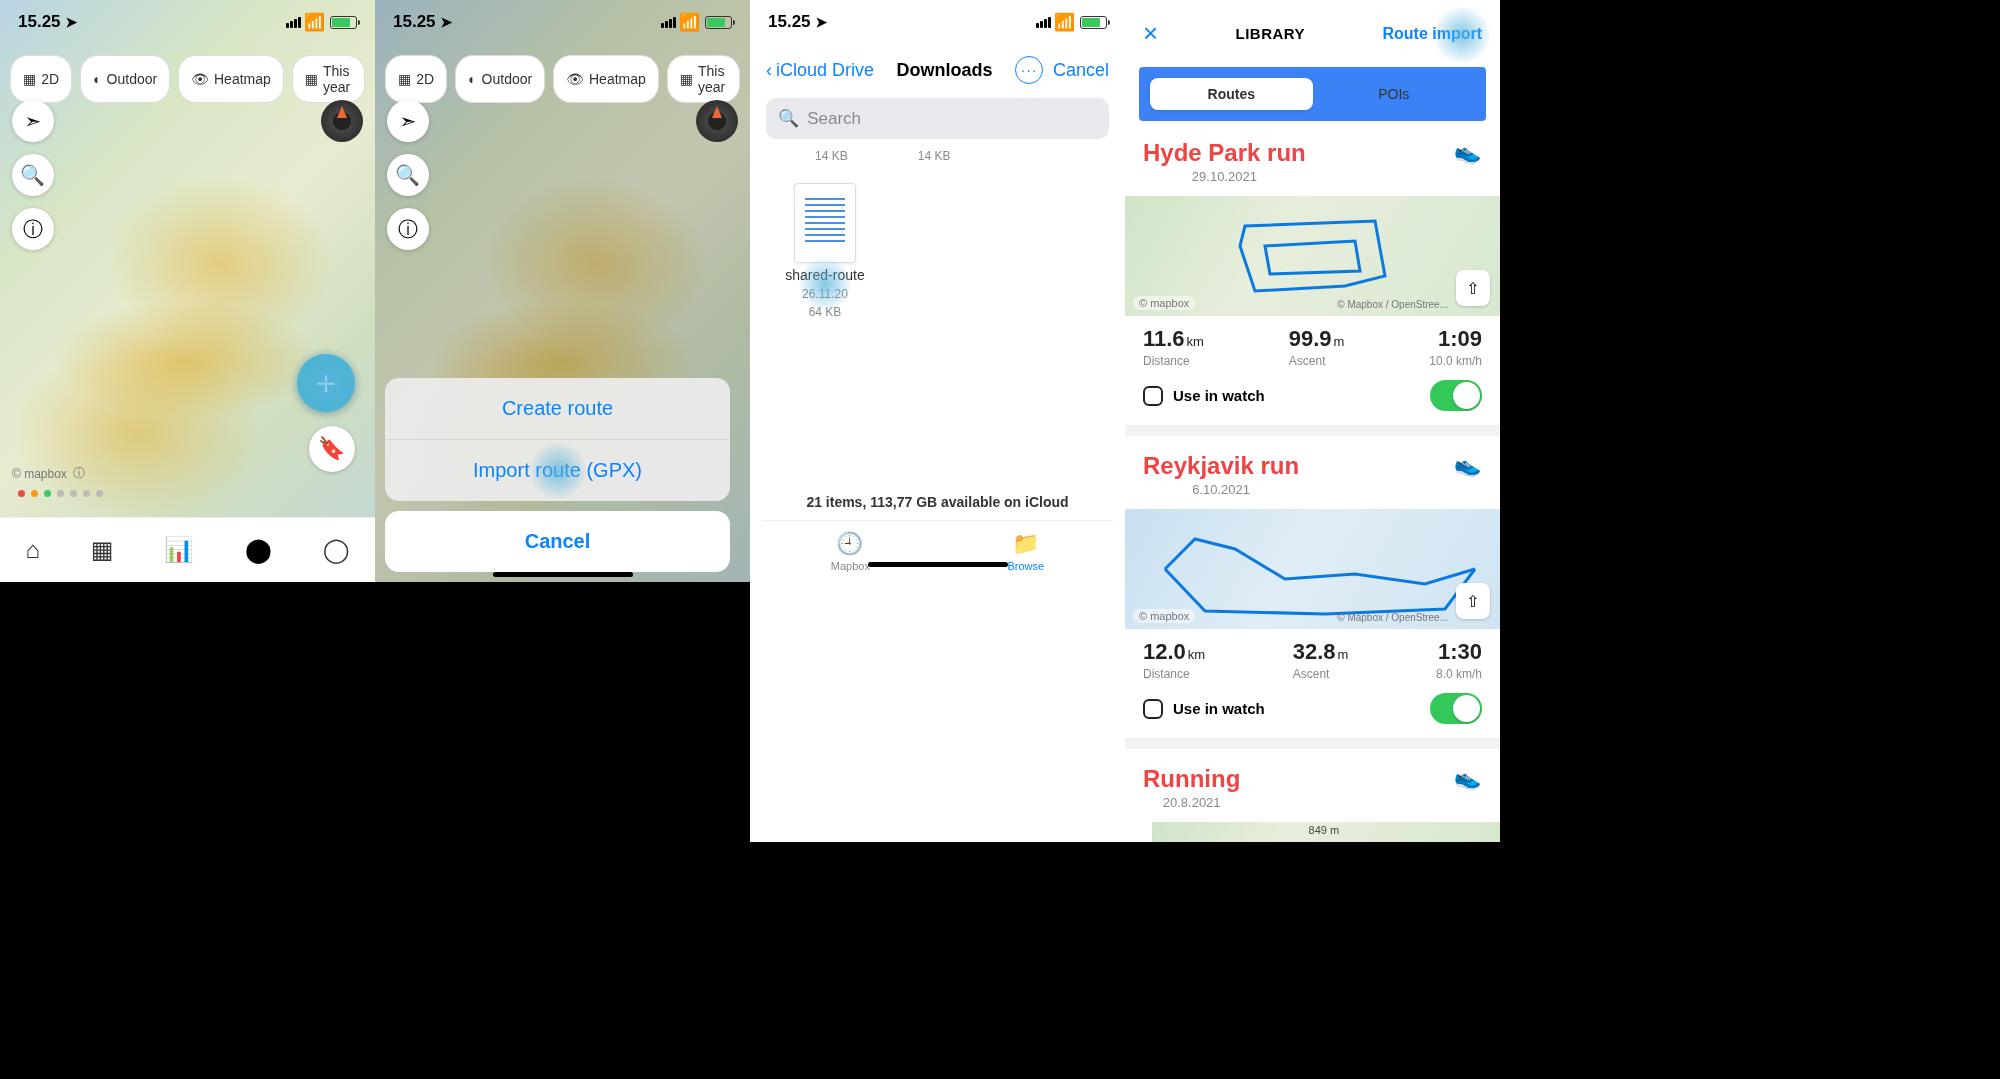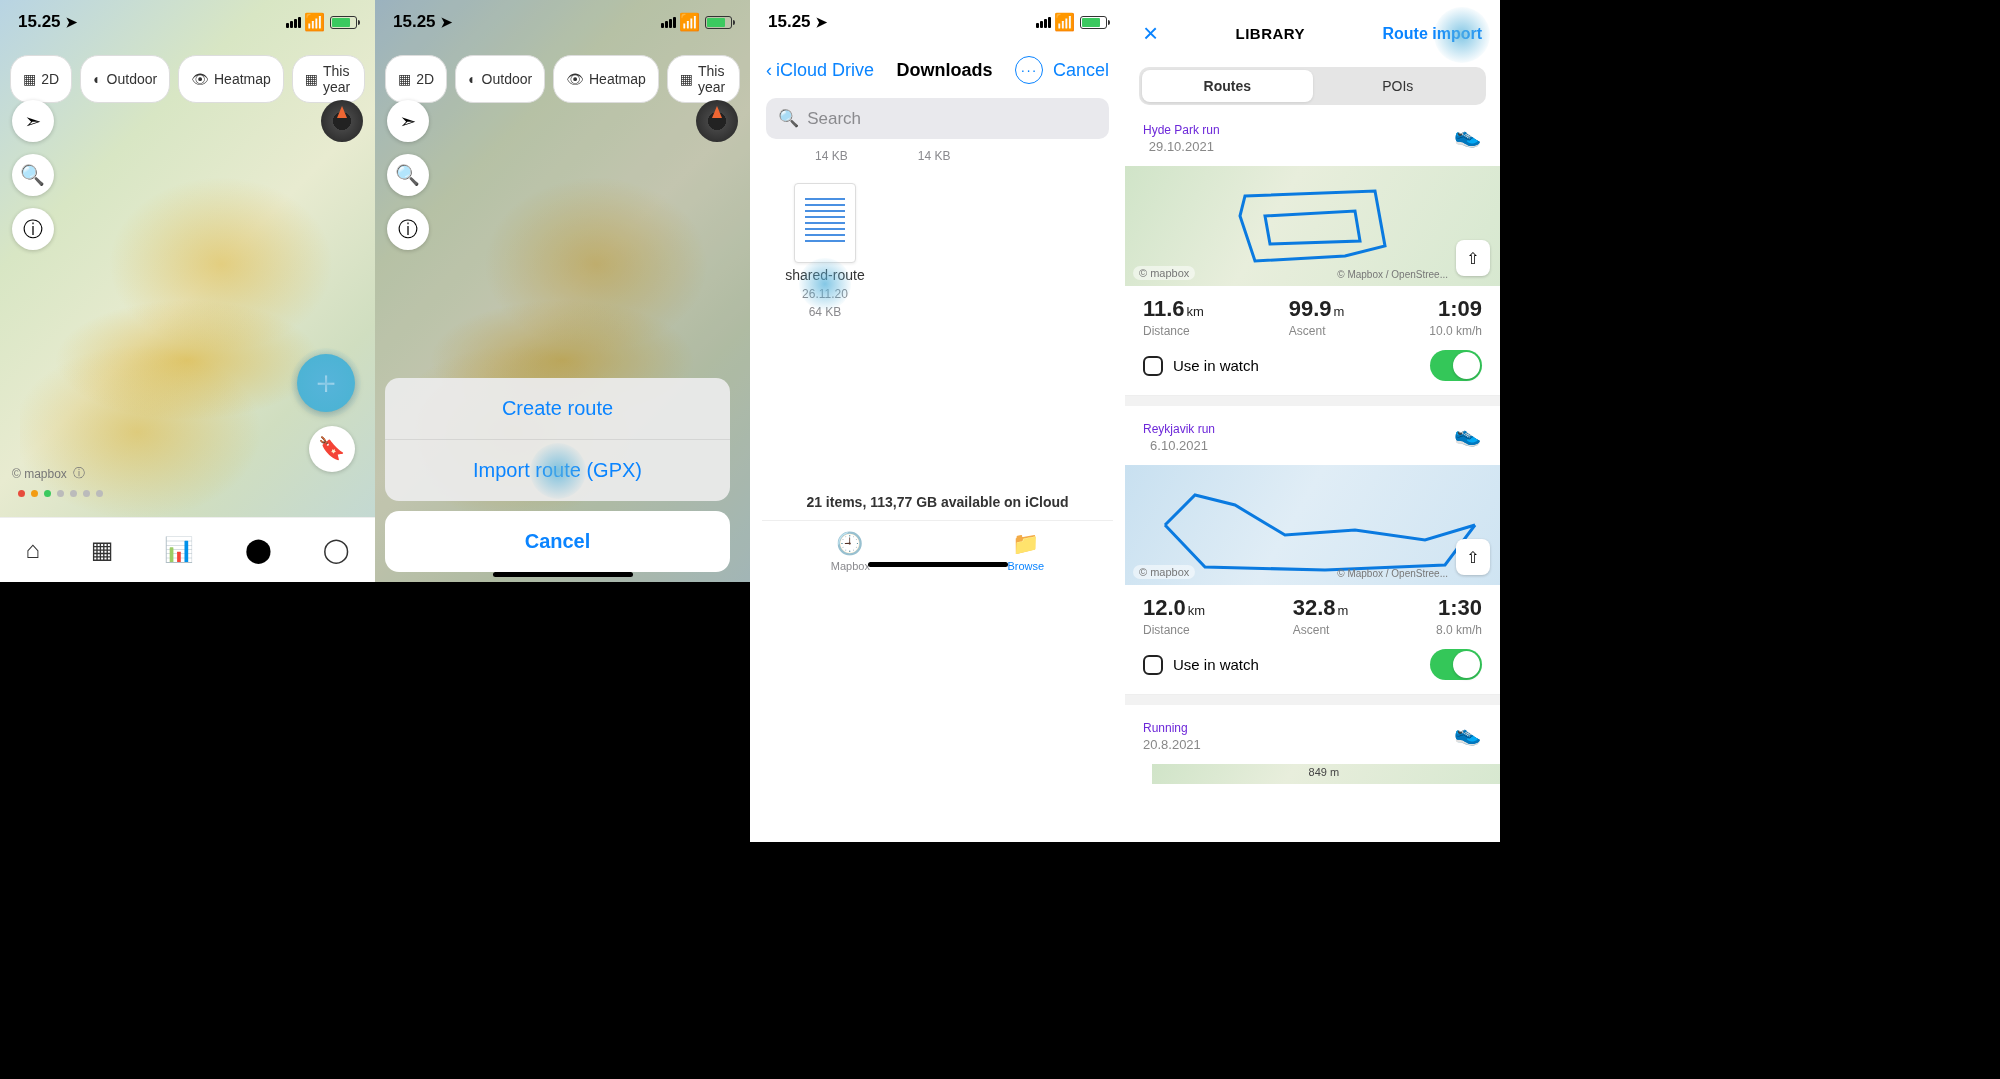--- a/index.html
+++ b/index.html
@@ -196,28 +196,28 @@
 
 .s4 { background:#fff; }
 .nav4 {
   display:flex; align-items:center; justify-content:space-between;
   padding: 18px 18px 10px;
 }
 .nav4 .close-x { color:#0a84ff; font-size:26px; font-weight:300;}
 .nav4 .title { font-size:15px; font-weight:800; letter-spacing:0.5px;}
 .nav4 .imp { color:#0a84ff; font-size:16px; font-weight:600; position:relative;}
 .seg {
-  margin: 8px 14px; background:#e5e5e5; border-radius:10px; display:flex;
-  padding:3px;
+  margin: 8px 14px; background:#3b82f6; border-radius:4px; display:flex;
+  padding:11px;
 }
 .seg-item{ flex:1; text-align:center; padding:8px 0; font-size:14px; color:#333; border-radius:8px;}
 .seg-item.on { background:#fff; box-shadow: 0 1px 3px rgba(0,0,0,0.1); font-weight:600;}
 .route-card { margin: 6px 0 0; }
 .route-head { padding: 10px 18px 4px; display:flex; justify-content:space-between; align-items:flex-start;}
-.route-title { font-size:12px; font-weight:400; color:#6d28d9;}
+.route-title { font-size:24px; font-weight:700; color:#ef4444;}
 .route-date { font-size:13px; color:#888; margin-top:2px;text-align:center;}
 .shoe { color:#555; font-size:22px;}
 .route-map {
   margin: 8px 0 0; height:120px; position:relative;
   background: linear-gradient(120deg, #d0e4c8, #e8eedc 40%, #d7e8d0);
 }
 .route-map.water { background: linear-gradient(120deg, #c8e0f0, #e0edf6 45%, #cfe4f2);}
 .route-map .share-btn { position:absolute; right:10px; bottom:10px; width:34px; height:36px; background:#fff; border-radius:8px; box-shadow:0 1px 3px rgba(0,0,0,0.2); display:flex; align-items:center; justify-content:center;}
 .route-map .attr-l { position:absolute; left:8px; bottom:6px; font-size:11px; color:#777; background:rgba(255,255,255,0.5); padding:1px 6px; border-radius:10px;}
 .route-map .attr-r { position:absolute; right:52px; bottom:6px; font-size:10px; color:#777;}
@@ -226,21 +226,21 @@
   display:flex; padding: 10px 18px 6px; justify-content:space-between;
 }
 .stat .val { font-size:22px; font-weight:800; color:#222;}
 .stat .unit { font-size:13px; font-weight:500; color:#222; margin-left:2px;}
 .stat .lab { font-size:12px; color:#888; margin-top:2px;}
 .stat.r { text-align:right;}
 .watch-row {
   display:flex; align-items:center; justify-content:space-between;
   padding: 6px 18px 14px; border-bottom:1px solid #eee;
 }
-.watch-left { display:flex; align-items:center; gap:10px; font-size:15px; font-weight:400;}
+.watch-left { display:flex; align-items:center; gap:10px; font-size:15px; font-weight:700;}
 .watch-dot { width:20px; height:20px; border:2px solid #222; border-radius:6px;}
 .switch {
   width:52px; height:31px; border-radius:16px; background:#34c759; position:relative;
 }
 .switch::after{ content:''; position:absolute; right:2px; top:2px; width:27px; height:27px; background:#fff; border-radius:50%; box-shadow:0 1px 3px rgba(0,0,0,0.2);}
 .section-gap { height:10px; background:#f2f2f2;}
 .sig-bars { display:flex; align-items:flex-end; gap:1px;}
 .sig-bars span{ width:3px; background:#000; border-radius:1px;}
 </style>
 </head>

